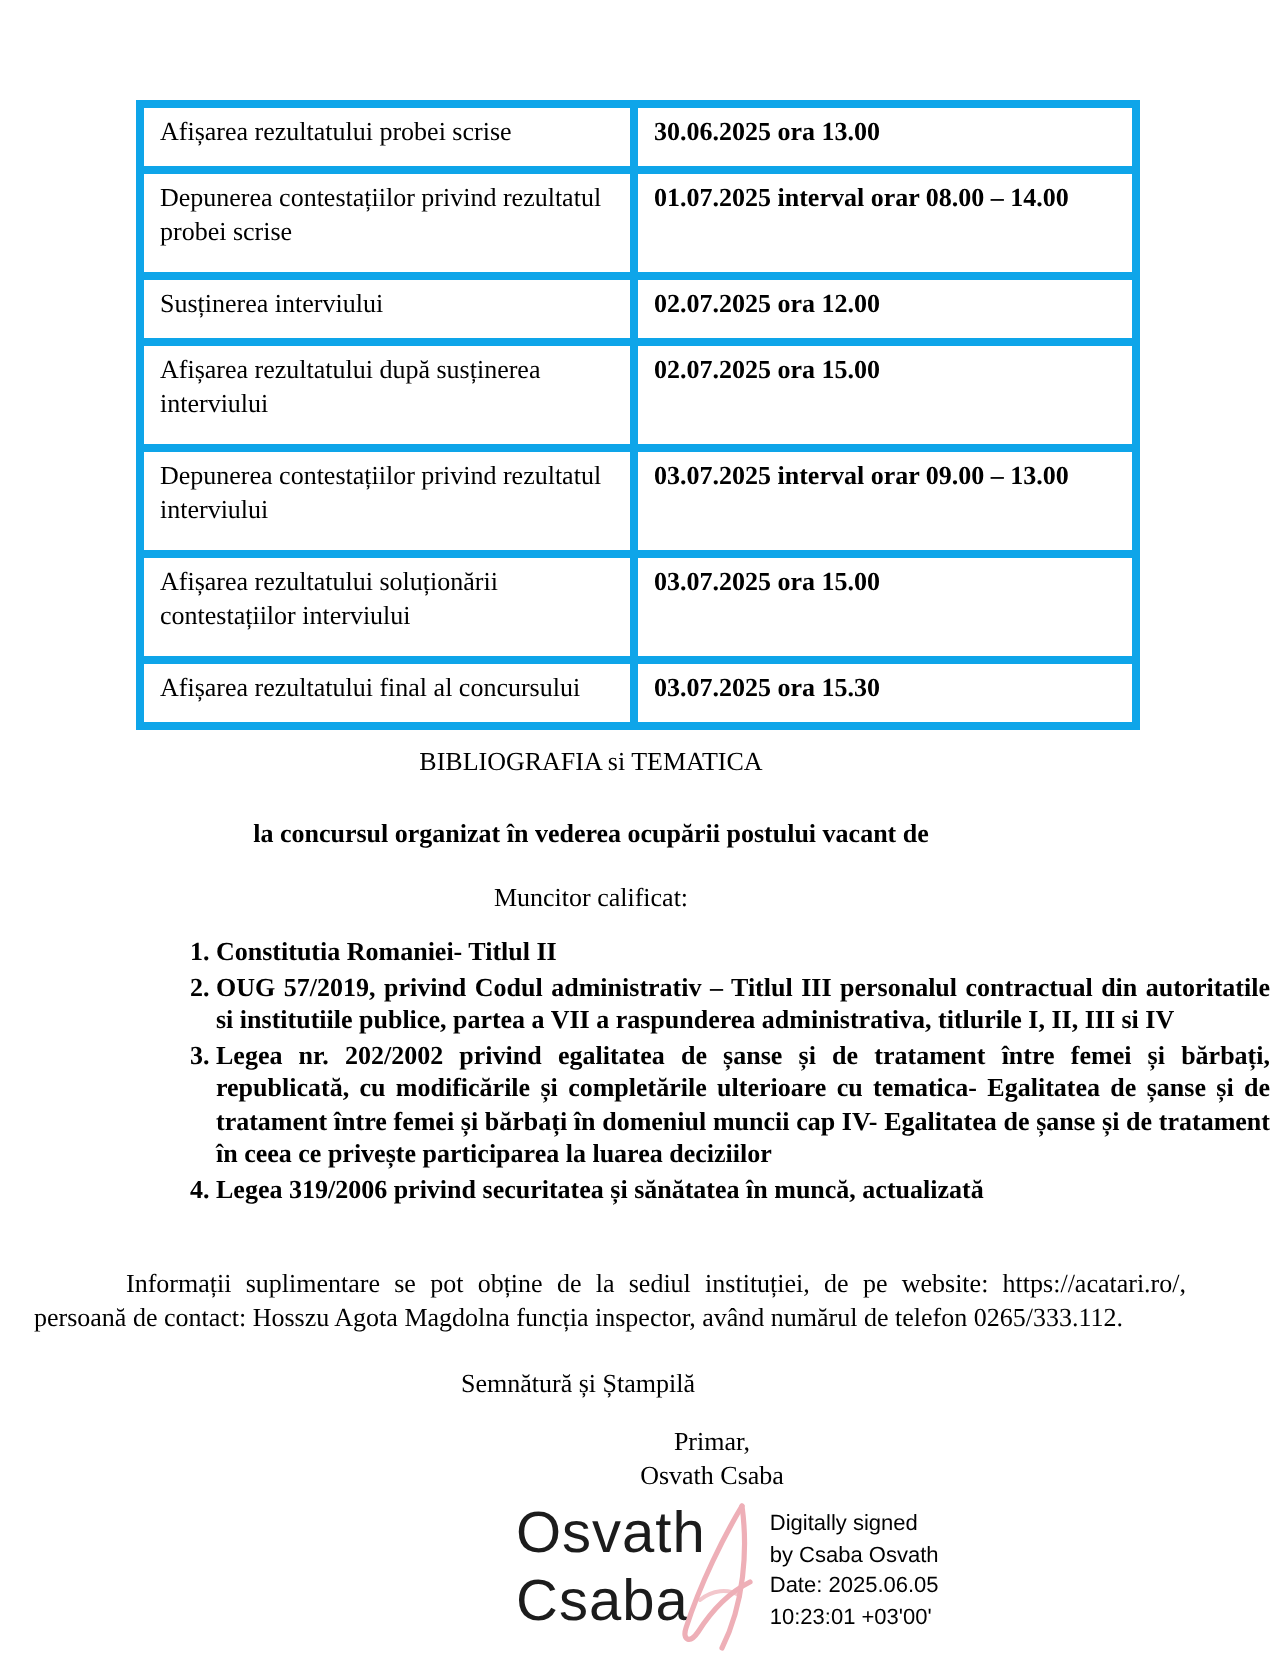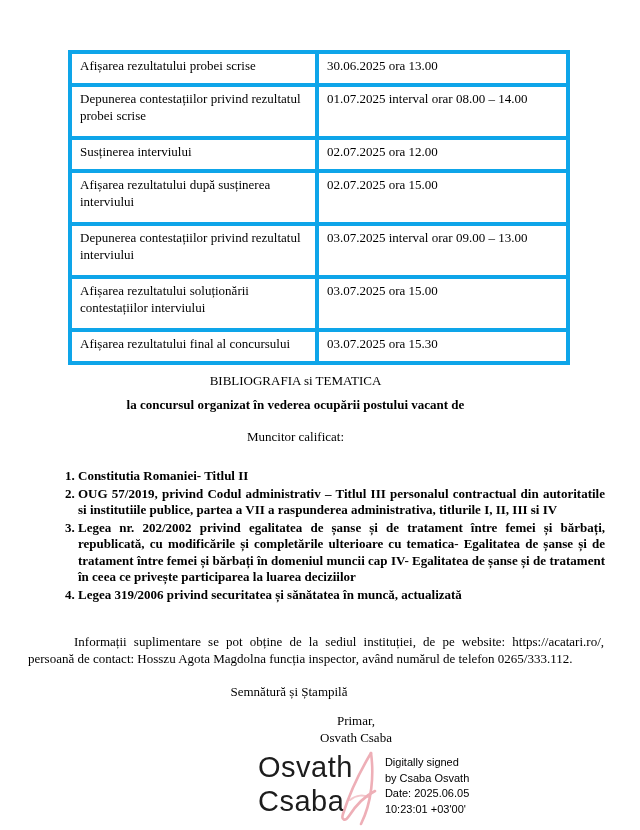--- a/index.html
+++ b/index.html
@@ -28,68 +28,68 @@
     table-layout: fixed;
   }
   table.schedule td {
     border: 4px solid #0ea5e9;
     vertical-align: top;
     padding: 3px 8px 9px 8px;
     line-height: 17px;
     font-size: 13px;
   }
   table.schedule td.c1 { width: 227px; }
-  table.schedule td.c2 { width: 231px; }
+  table.schedule td.c2 { width: 231px; font-weight: bold; }
   table.schedule tr.tall td { padding-bottom: 12px; }
 
   
   .title-block {
     position: absolute;
     top: 373px;
     left: 0;
     width: 591px;
     text-align: center;
     font-family: Liberation Serif, serif;
   }
   .biblio-title {
     font-size: 13px;
     font-weight: normal;
   }
   .biblio-subtitle {
-    margin-top: 8px;
+    margin-top: 20px;
     font-size: 13px;
     font-weight: bold;
   }
   .position-line {
     margin-top: 16px;
     font-size: 13px;
   }
 
   
   ol.biblio-list {
     position: absolute;
     top: 468px;
     left: 0;
     margin: 0;
-    padding-left: 78px;
+    padding-left: 108px;
     width: 527px; 
     font-weight: bold;
     font-size: 13px;
     line-height: 16.5px;
   }
   ol.biblio-list li {
     text-align: justify;
     margin-bottom: 1px;
   }
 
   
   .info-paragraph {
     position: absolute;
     top: 620px;
-    left: 28px;
+    left: 17px;
     width: 576px;
     text-indent: 46px;
     text-align: justify;
     line-height: 17px;
     font-size: 13px;
   }
 
   
   .sig-label {
     position: absolute;

